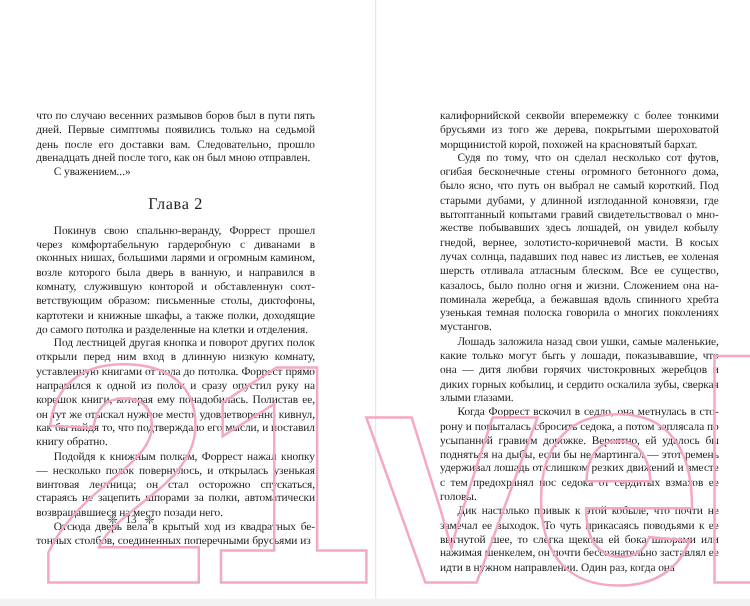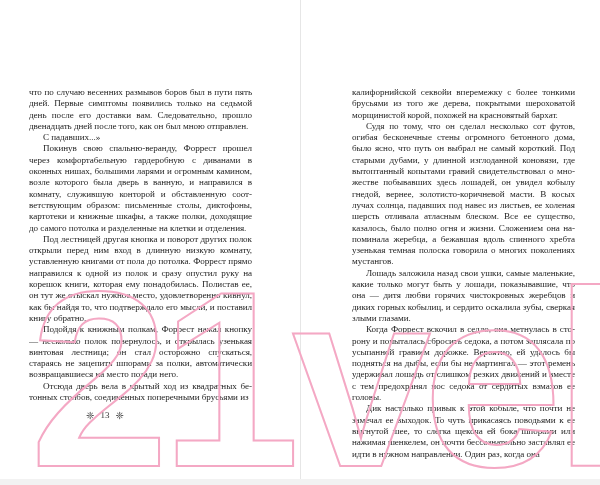--- a/index.html
+++ b/index.html
@@ -86,21 +86,22 @@
     }
   </style>
 </head>
 <body>
 
 <div class="spread">
   <div class="gutter"></div>
 
   <div class="page left">
     <p class="noindent">что по случаю весенних размывов боров был в пути пять дней. Первые симптомы появились только на седьмой день после его доставки вам. Следовательно, прошло двенадцать дней после того, как он был мною отправлен.</p>
-    <p>С падавших...»</p>
+    <p>С уважением...»</p>
+    <div class="chapter">Глава 2</div>
     <p>Покинув свою спальню-веранду, Форрест про­шел через комфортабельную гардеробную с диванами в оконных нишах, большими ларями и огромным ками­ном, возле которого была дверь в ванную, и направился в комнату, служившую конторой и обставленную соот­ветствующим образом: письменные столы, диктофоны, картотеки и книжные шкафы, а также полки, доходящие до самого потолка и разделенные на клетки и отделения.</p>
     <p>Под лестницей другая кнопка и поворот других по­лок открыли перед ним вход в длинную низкую комнату, уставленную книгами от пола до потолка. Форрест пря­мо направился к одной из полок и сразу опустил руку на корешок книги, которая ему понадобилась. Полистав ее, он тут же отыскал нужное место, удовлетворенно кив­нул, как бы найдя то, что подтверждало его мысли, и по­ставил книгу обратно.</p>
     <p>Подойдя к книжным полкам, Форрест нажал кноп­ку — несколько полок повернулось, и открылась узень­кая винтовая лестница; он стал осторожно спускаться, стараясь не зацепить шпорами за полки, автоматически возвращавшиеся на место позади него.</p>
     <p>Отсюда дверь вела в крытый ход из квадратных бе­тонных столбов, соединенных поперечными брусьями из</p>
   </div>
 
   <div class="folio left">
     <span class="orn">❈</span><span>13</span><span class="orn">❈</span>
   </div>
 

